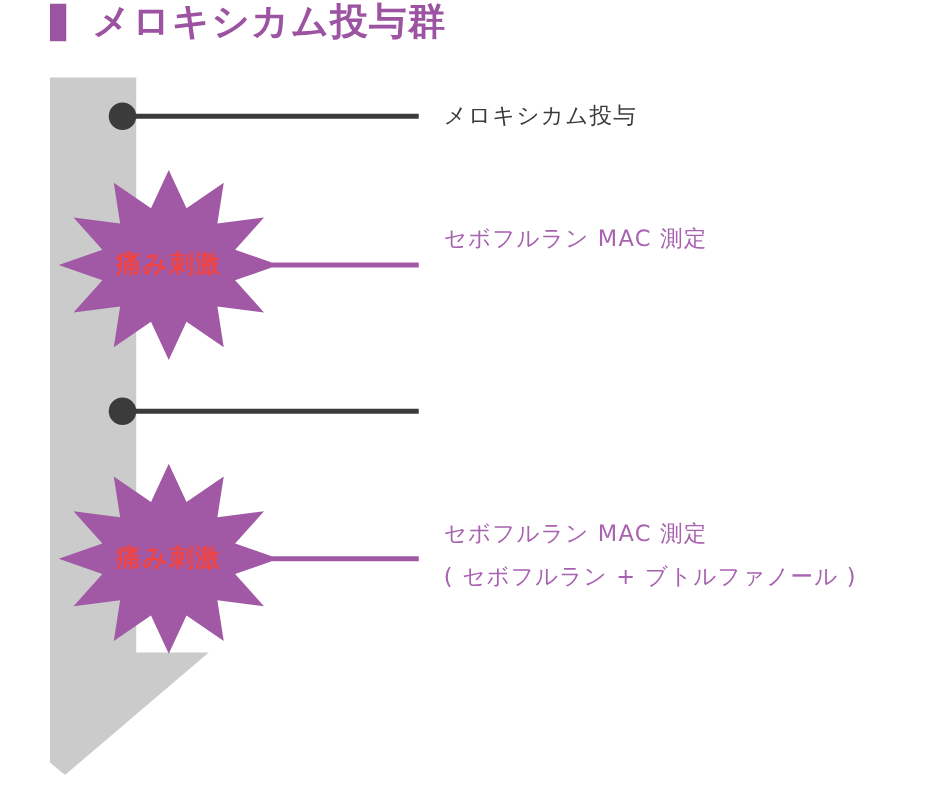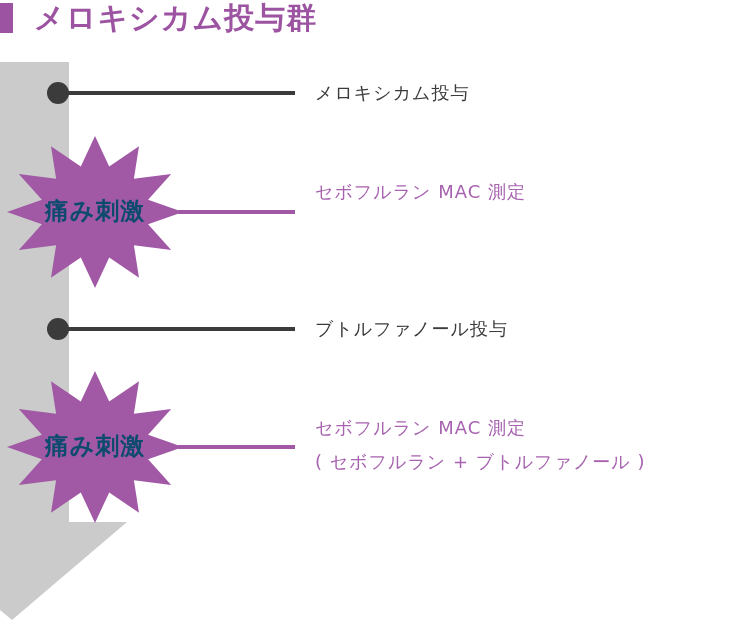--- a/index.html
+++ b/index.html
@@ -1,20 +1,20 @@
 <!DOCTYPE html>
 <html style="--accent-purple: #9c53a1; --burst-purple: #a159a6; --text-purple: #a763af; --timeline-gray: #cbcbcb; --dark: #3b3b3b;"><head>
 <meta charset="utf-8">
 <style>
   html,body{margin:0;padding:0;background:#ffffff;}
   body{
     width:744px;height:630px;position:relative;overflow:hidden;
     font-family:"DejaVu Sans","Liberation Sans",sans-serif;
   }
-  .stage{position:absolute;inset:0;}
+  .stage{position:absolute;inset:0;margin-left:40px;}
 
   
   .title-accent{
     position:absolute;left:0;top:3px;width:13px;height:30px;
     background:var(--accent-purple);
   }
   .page-title{
     position:absolute;left:34px;top:0px;margin:0;
     font-size:30px;line-height:36px;font-weight:bold;letter-spacing:1px;
     color:var(--accent-purple);white-space:nowrap;
@@ -24,21 +24,21 @@
   svg.graphic{position:absolute;left:0;top:0;}
   .arrow-shape{fill:var(--timeline-gray);}
   .event-dot{fill:var(--dark);}
   .event-line{stroke:var(--dark);stroke-width:4;}
   .burst-line{stroke:var(--burst-purple);stroke-width:4;}
   .burst-shape{fill:var(--burst-purple);}
 
   
   .burst-label{
     position:absolute;transform:translate(-50%,-50%);
-    color:#0c4a6e;font-size:24px;font-weight:bold;letter-spacing:1px;
+    color:#ef4444;font-size:20px;font-weight:bold;letter-spacing:1px;
     white-space:nowrap;
   }
   .event-label{
     position:absolute;left:315px;font-size:18px;line-height:26px;
     color:var(--dark);white-space:nowrap;letter-spacing:1px;
   }
   .event-label.multiline{line-height:34px;}
   .event-label.purple{color:var(--text-purple);}
 </style>
 </head>
@@ -68,20 +68,19 @@
 
   <div class="burst-label" style="left:95px;top:211px">痛み刺激</div>
   <div class="burst-label" style="left:95px;top:446px">痛み刺激</div>
 
   <div class="event-label" style="top:80px">メロキシカム投与</div>
 
   <div class="event-label multiline purple" style="top:175px">
     <div>セボフルラン MAC 測定</div>
   </div>
 
-  <div class="event-label" style="top:316px">ブトルファノール投与</div>
 
   <div class="event-label multiline purple" style="top:411px">
     <div>セボフルラン MAC 測定</div>
     <div>( セボフルラン + ブトルファノール )</div>
   </div>
 
 </div>
 
 </body></html>

